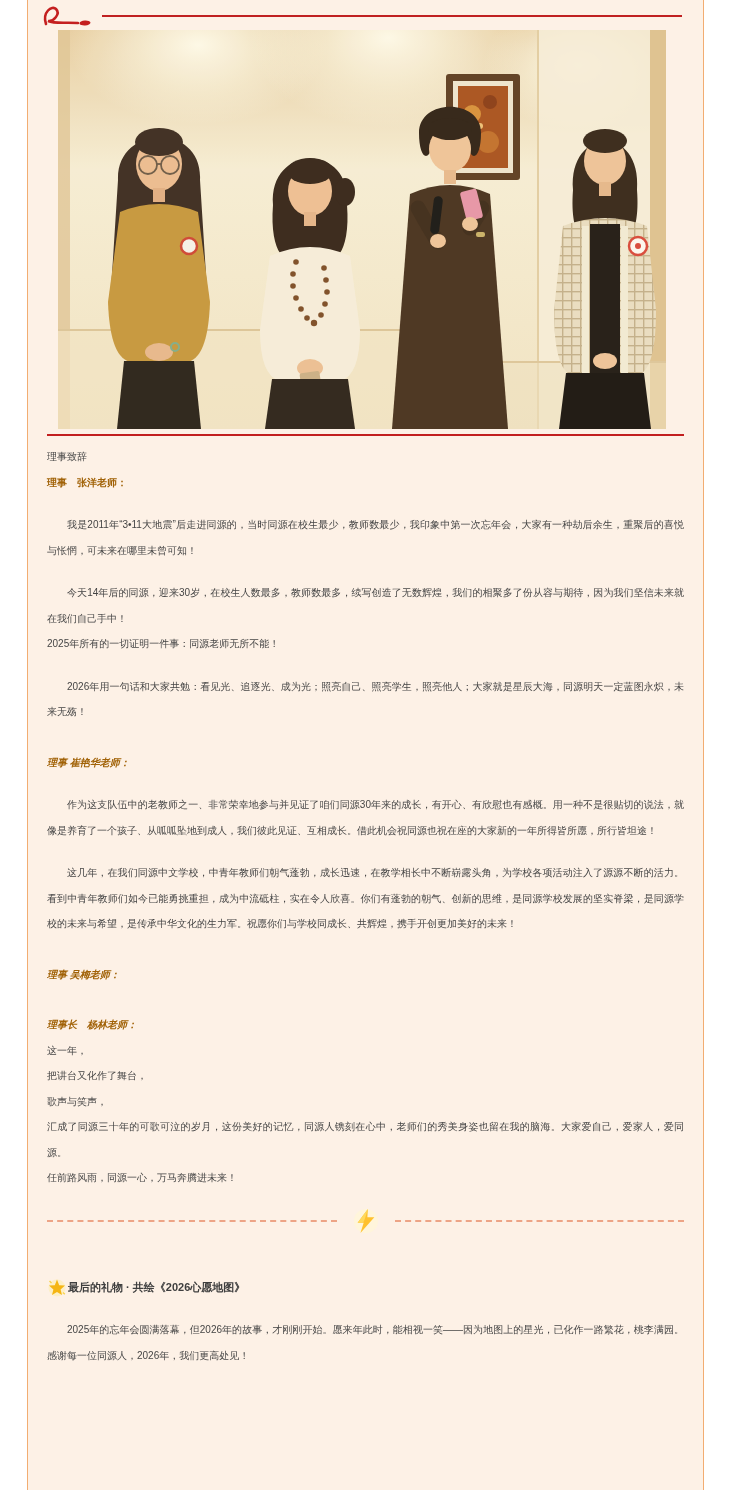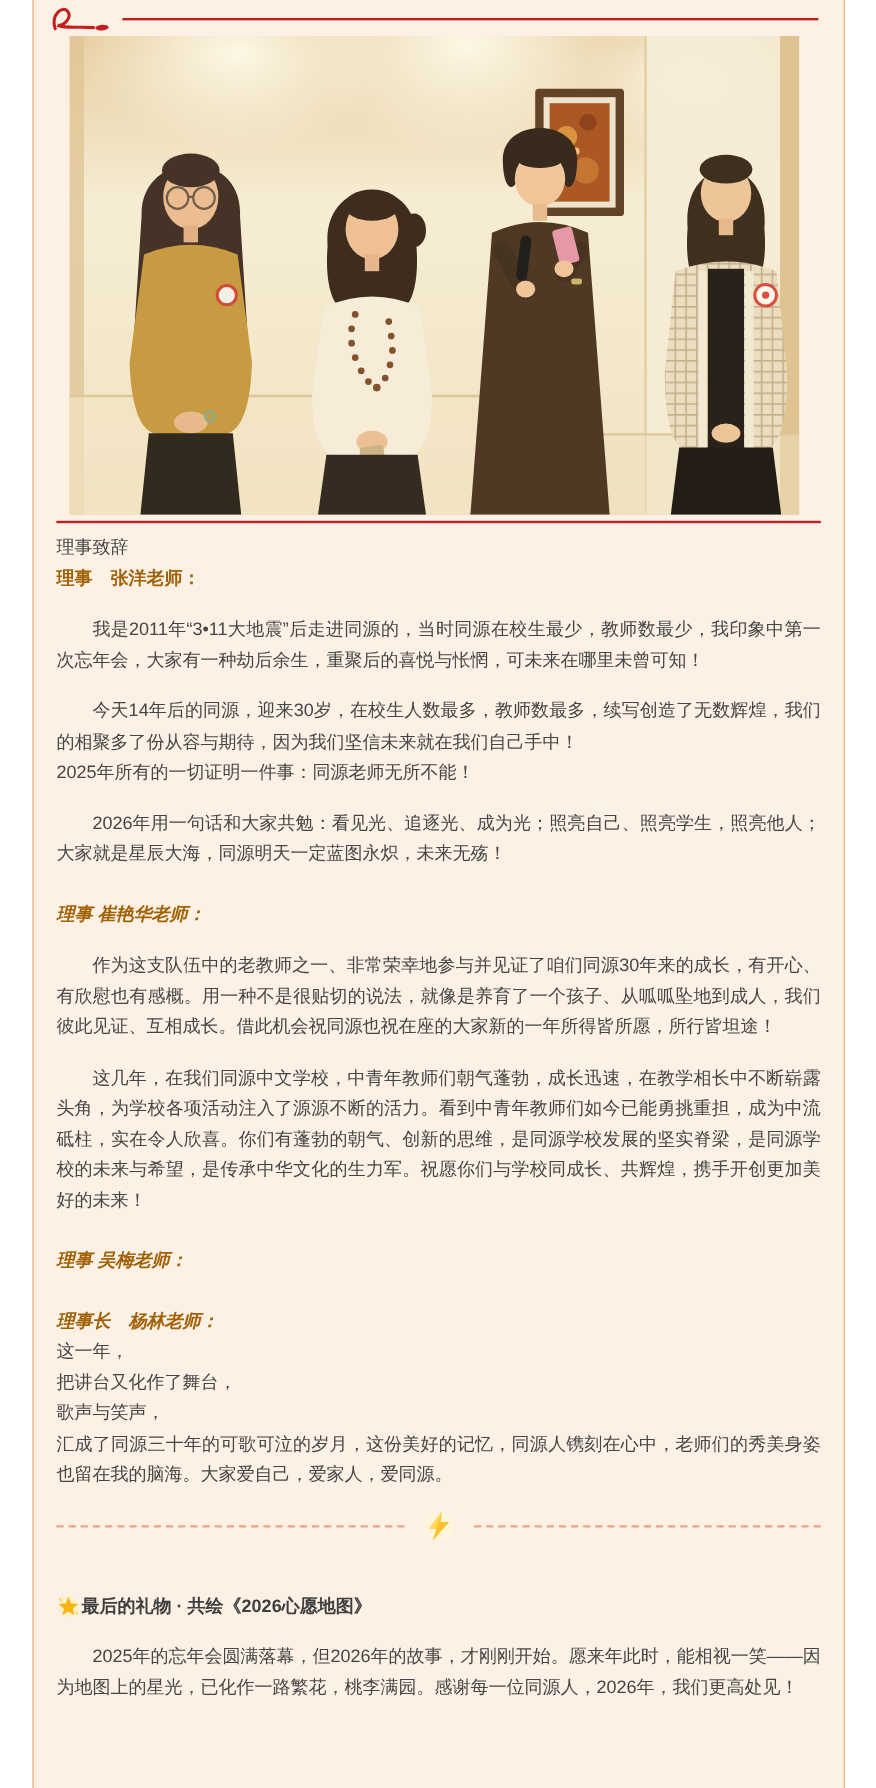--- a/index.html
+++ b/index.html
@@ -12,25 +12,25 @@
   }
   
   .hdr{display:flex;align-items:center;height:24px;margin-top:4px;}
   .hdr .squiggle{margin-left:-7px;flex:none;}
   .hdr .rule{flex:1;height:2px;background:#c02121;margin-left:6px;margin-right:2px;}
   
   .photo{width:608px;height:399px;margin:2px 0 0 11px;display:block;background:#eed9b0;}
   .photo-rule{height:2px;background:#c21f1f;margin-top:5px;}
   
   .article{margin-top:8px;}
-  .para{margin:0;font-size:15px;line-height:25.5px;color:#454545;text-align:justify;}
+  .para{margin:0;font-size:10px;line-height:25.5px;color:#454545;text-align:justify;}
   .para.bold{font-weight:bold;color:#a16207;}
   .para.indent{text-indent:2em;margin-top:17px;}
   .para.gap{margin-top:25px;font-style:italic;}
-  .section-title{margin:40px 0 12px 0;font-size:15px;line-height:25.5px;font-weight:bold;color:#3e3e3e;display:flex;align-items:center;}
+  .section-title{margin:40px 0 12px 0;font-size:11px;line-height:25.5px;font-weight:bold;color:#3e3e3e;display:flex;align-items:center;}
   .section-title .star{flex:none;margin-right:2px;}
   
   .divider{display:flex;align-items:center;height:28px;margin:16px 0 18px 0;}
   .divider .dash{flex:1;border-top:2px dashed #eda486;}
   .divider .bolt{flex:none;margin:0 16px;}
 </style>
 </head>
 <body>
 
 <div class="card">
@@ -185,20 +185,21 @@
 
 
   <p class="para">这一年，</p>
 
   <p class="para">把讲台又化作了舞台，</p>
 
   <p class="para">歌声与笑声，</p>
 
   <p class="para">汇成了同源三十年的可歌可泣的岁月，这份美好的记忆，同源人镌刻在心中，老师们的秀美身姿也留在我的脑海。大家爱自己，爱家人，爱同源。</p>
 
+  <p class="para">任前路风雨，同源一心，万马奔腾进未来！</p>
 
   <div class="divider">
     <span class="dash"></span>
     <svg class="bolt" width="26" height="28" viewBox="0 0 28 28">
       <circle cx="14" cy="14" r="13" fill="#fff6d8" opacity="0.85"></circle>
       <polygon points="16,1 5,16 11.5,16 8,27 23,10 15.5,10" fill="#ffc12e"></polygon>
       <polygon points="16,1 5,16 11,16 13,11" fill="#ffd95c"></polygon>
     </svg>
     <span class="dash"></span>
   </div>

